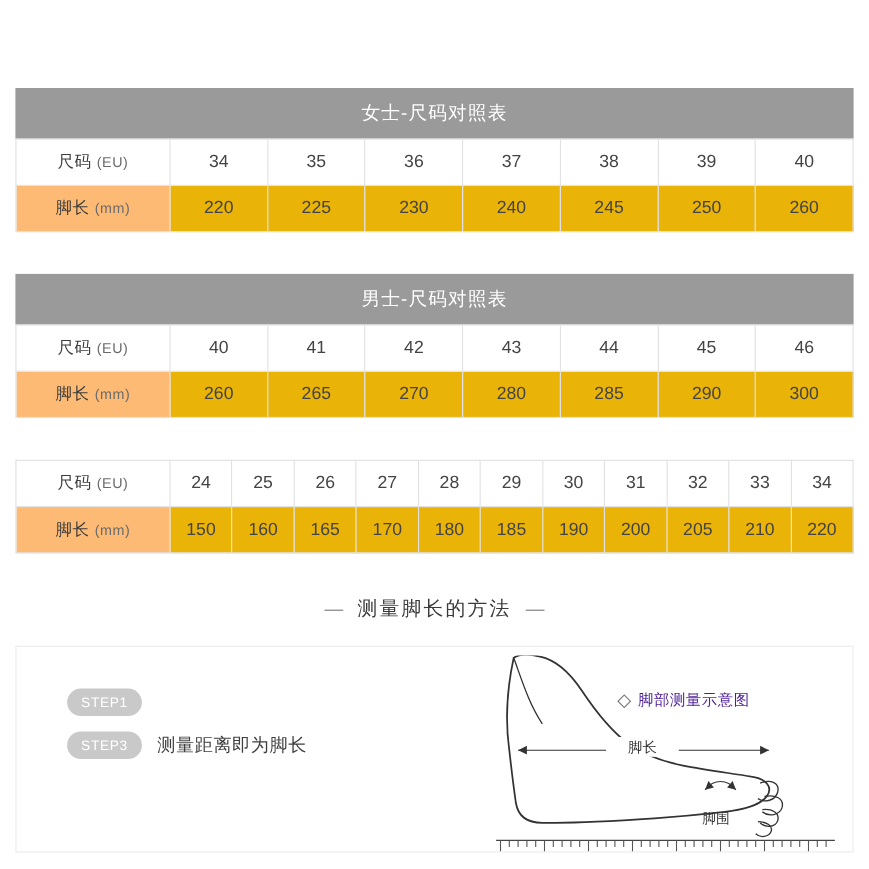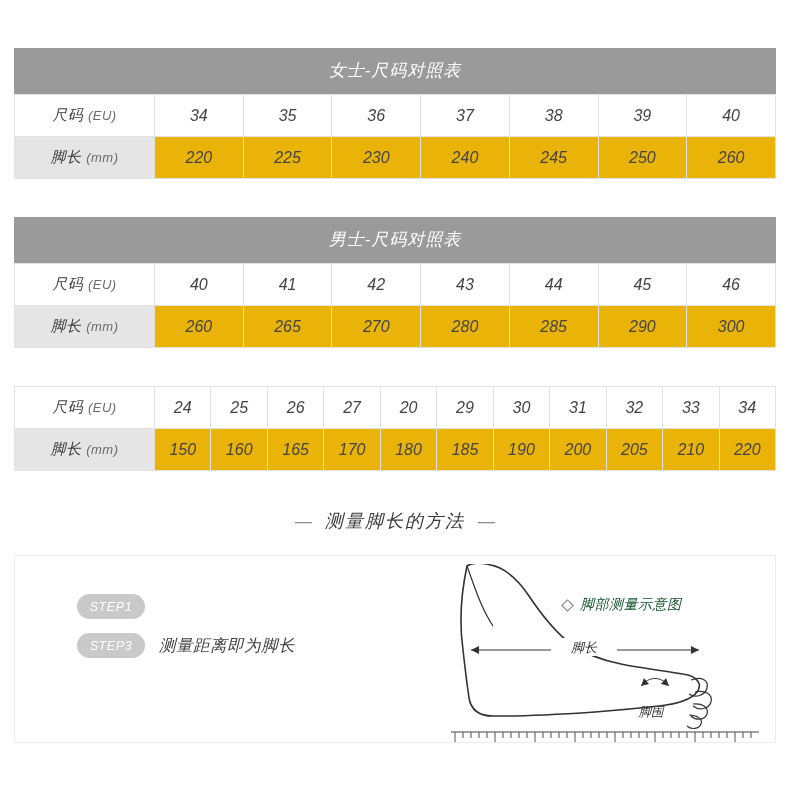--- a/index.html
+++ b/index.html
@@ -8,23 +8,22 @@
     width: 790px;
     height: 790px;
     background: #ffffff;
     font-family: "Liberation Sans", "DejaVu Sans", sans-serif;
     color: #333333;
     overflow: hidden;
   }
   .page {
     width: 790px;
     height: 592px;
-    padding: 48px 14px 0 14px;
+    padding: 80px 14px 0 14px;
     position: relative;
-    font-style: italic;
   }
 
   
   table.size-table {
     width: 762px;
     border-collapse: collapse;
     table-layout: fixed;
     margin: 0 0 38px 0;
   }
   table.size-table caption {
@@ -43,21 +42,21 @@
     color: #444444;
   }
   table.size-table tr.row-a td { background: #ffffff; }
   table.size-table tr.row-b td { background: #eab308; }
   table.size-table td.head-cell {
     background: #f3f3f3;
     font-size: 15px;
     color: #3c3c3c;
     letter-spacing: 0.5px;
   }
-  table.size-table tr.row-b td.head-cell { background: #e5e5e5; }
+  table.size-table tr.row-b td.head-cell { background: #fdba74; }
   .unit { font-size: 13px; color: #6b6b6b; }
 
   
   .t-women col.lbl, .t-men col.lbl { width: 140px; }
   .t-kids col.lbl { width: 140px; }
 
   
   .measure-title {
     text-align: center;
     font-size: 18px;
@@ -77,21 +76,21 @@
   .panel {
     width: 762px;
     height: 188px;
     border: 1px solid #ececec;
     background: #ffffff;
     position: relative;
     overflow: hidden;
   }
   .steps {
     position: absolute;
-    left: 62px;
+    left: 46px;
     top: 38px;
   }
   .step-row {
     display: flex;
     align-items: center;
     margin-bottom: 14px;
   }
   .step-badge {
     width: 68px;
     height: 25px;
@@ -115,21 +114,21 @@
   .diagram {
     position: absolute;
     right: 10px;
     top: 8px;
   }
   .diagram-label {
     position: absolute;
     left: 548px;
     top: 40px;
     font-size: 14px;
-    color: #14532d;
+    color: #4c1d95;
     letter-spacing: 0.5px;
     display: flex;
     align-items: center;
     gap: 6px;
   }
   .diamond {
     display: inline-block;
     width: 9px;
     height: 9px;
     border: 1px solid #777;
@@ -244,21 +243,21 @@
     <tbody>
       <tr class="row-a">
         <td class="head-cell">
           <span>尺码</span>
           <span class="unit">(EU)</span>
         </td>
         <td>24</td>
         <td>25</td>
         <td>26</td>
         <td>27</td>
-        <td>20</td>
+        <td>28</td>
         <td>29</td>
         <td>30</td>
         <td>31</td>
         <td>32</td>
         <td>33</td>
         <td>34</td>
       </tr>
       <tr class="row-b">
         <td class="head-cell">
           <span>脚长</span>

